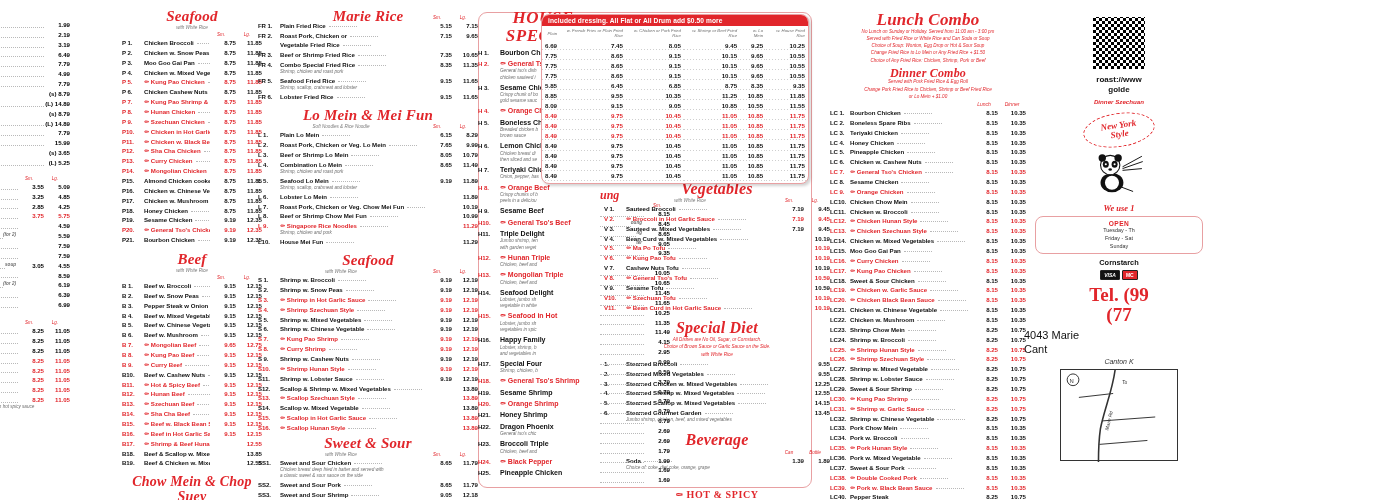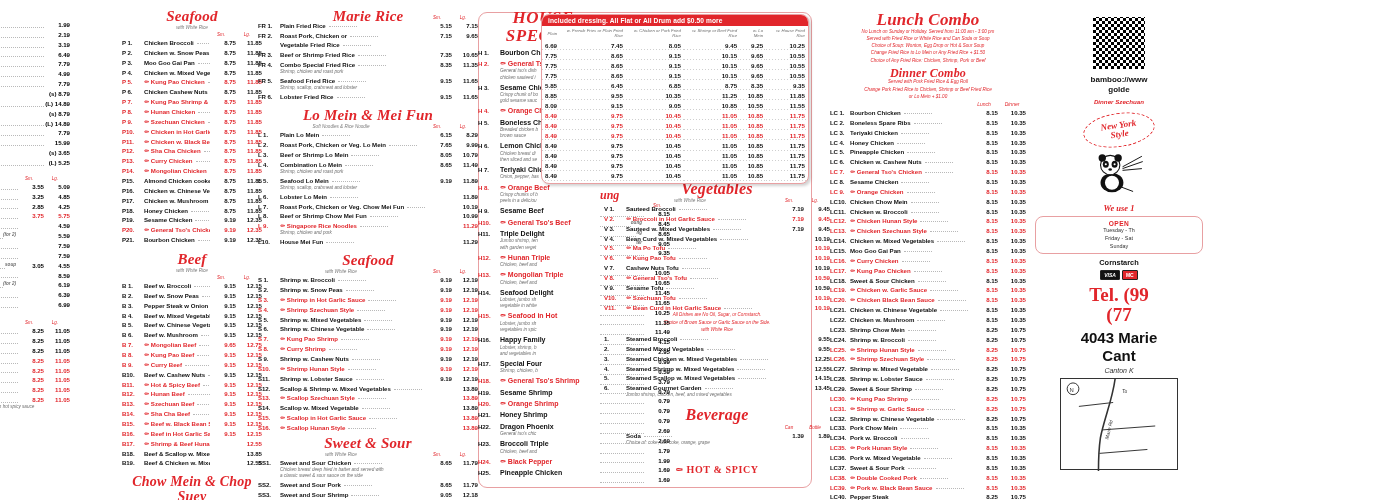--- a/index.html
+++ b/index.html
@@ -141,21 +141,21 @@
   .openbox .ol{ font-size:5.4px;color:#333;line-height:1.45;white-space:nowrap;}
   .deliv{ text-align:center;font-weight:bold;font-size:7.4px;margin-top:4px;color:#111;white-space:nowrap;}
   .cards{ display:flex;justify-content:center;gap:2px;margin-top:3px;}
   .card{ font-size:5px;font-weight:bold;padding:1px 3px;border:1px solid #222;border-radius:1px;}
   .card.visa{ background:#111;color:#fff;font-style:italic;}
   .card.mc{ background:#e1262b;color:#fff;}
   .tel{ text-align:center;color:#e1262b;font-family:"Liberation Serif",serif;
         font-weight:bold;font-size:19px;line-height:1.05;margin-top:5px;white-space:nowrap;}
   .tel2{ text-align:center;color:#e1262b;font-family:"Liberation Serif",serif;
         font-weight:bold;font-size:19px;line-height:1.05;white-space:nowrap;}
-  .addr{ text-align:center;font-weight:bold;font-size:15px;line-height:1.2;margin-top:4px;color:#111;white-space:nowrap;}
+  .addr{ font-weight:normal;font-size:11px;line-height:1.2;margin-top:4px;color:#111;white-space:nowrap;}
   .addr2{ text-align:center;font-style:italic;font-size:7px;color:#333;margin-top:2px;white-space:nowrap;}
   .mapbox{ width:118px;height:92px;margin:4px auto 0;border:1px solid #333;position:relative;background:#fff;}
 
   .hotlegend{ text-align:center;color:#e1262b;font-family:"Liberation Serif",serif;
     font-weight:bold;font-size:10px;margin-top:18px;letter-spacing:.6px;}
   .hotlegend .gl{ font-size:9px; margin-right:3px;}
 
   .pricecol{ width:26px;text-align:right;flex:0 0 26px;font-weight:bold;}
   .clipped{ font-size:6.1px;font-weight:bold;line-height:1.62;display:flex;justify-content:flex-end;}
   .clipped .dl{flex:1 1 auto;border-bottom:1px dotted #b9b9b9;margin-bottom:2px;}
@@ -1198,20 +1198,21 @@
           <span class="p">10.19</span>
         </li>
         <li class="hot">
           <span class="num">V11.</span>
           <span class="nm"><span style="color:#e1262b">⚰</span> Bean Curd in Hot Garlic Sauce<i class="dots"></i></span>
           <span class="p"></span>
           <span class="p">10.19</span>
         </li>
       </ul>
 
+    <div class="sec-title" style="margin-top:8px;font-size:16px">Special Diet</div>
     <div class="sec-sub red">All Dishes are No Oil, Sugar, or Cornstarch.</div>
     <div class="sec-sub red">Choice of Brown Sauce or Garlic Sauce on the Side.</div>
     <div class="sec-sub red">with White Rice</div>
     <ul class="items sd" id="diet-list">
         <li class="">
           <span class="num">1.</span>
           <span class="nm">Steamed Broccoli<i class="dots"></i></span>
           <span class="p"></span>
           <span class="p">9.55</span>
         </li>
@@ -1527,21 +1528,21 @@
           <span class="nm">Pepper Steak</span>
           <span class="p">8.25</span>
           <span class="p">10.75</span>
         </li>
       </ul>
   </div>
 
   <div class="col" id="col7">
     <div style="width:190px">
       <div class="qr"></div>
-      <div class="url">bamboo://www</div>
+      <div class="url">roast://www</div>
       <div class="url" style="margin-top:0">golde</div>
       <div class="tagline">Dinner Szechuan</div>
 
       <div class="burst">
         <span><i>New York</i><br>
               <i>Style</i></span>
       </div>
 
       <svg class="panda" viewBox="0 0 60 50">
         <ellipse cx="22" cy="36" rx="13" ry="11" fill="#111"></ellipse>

